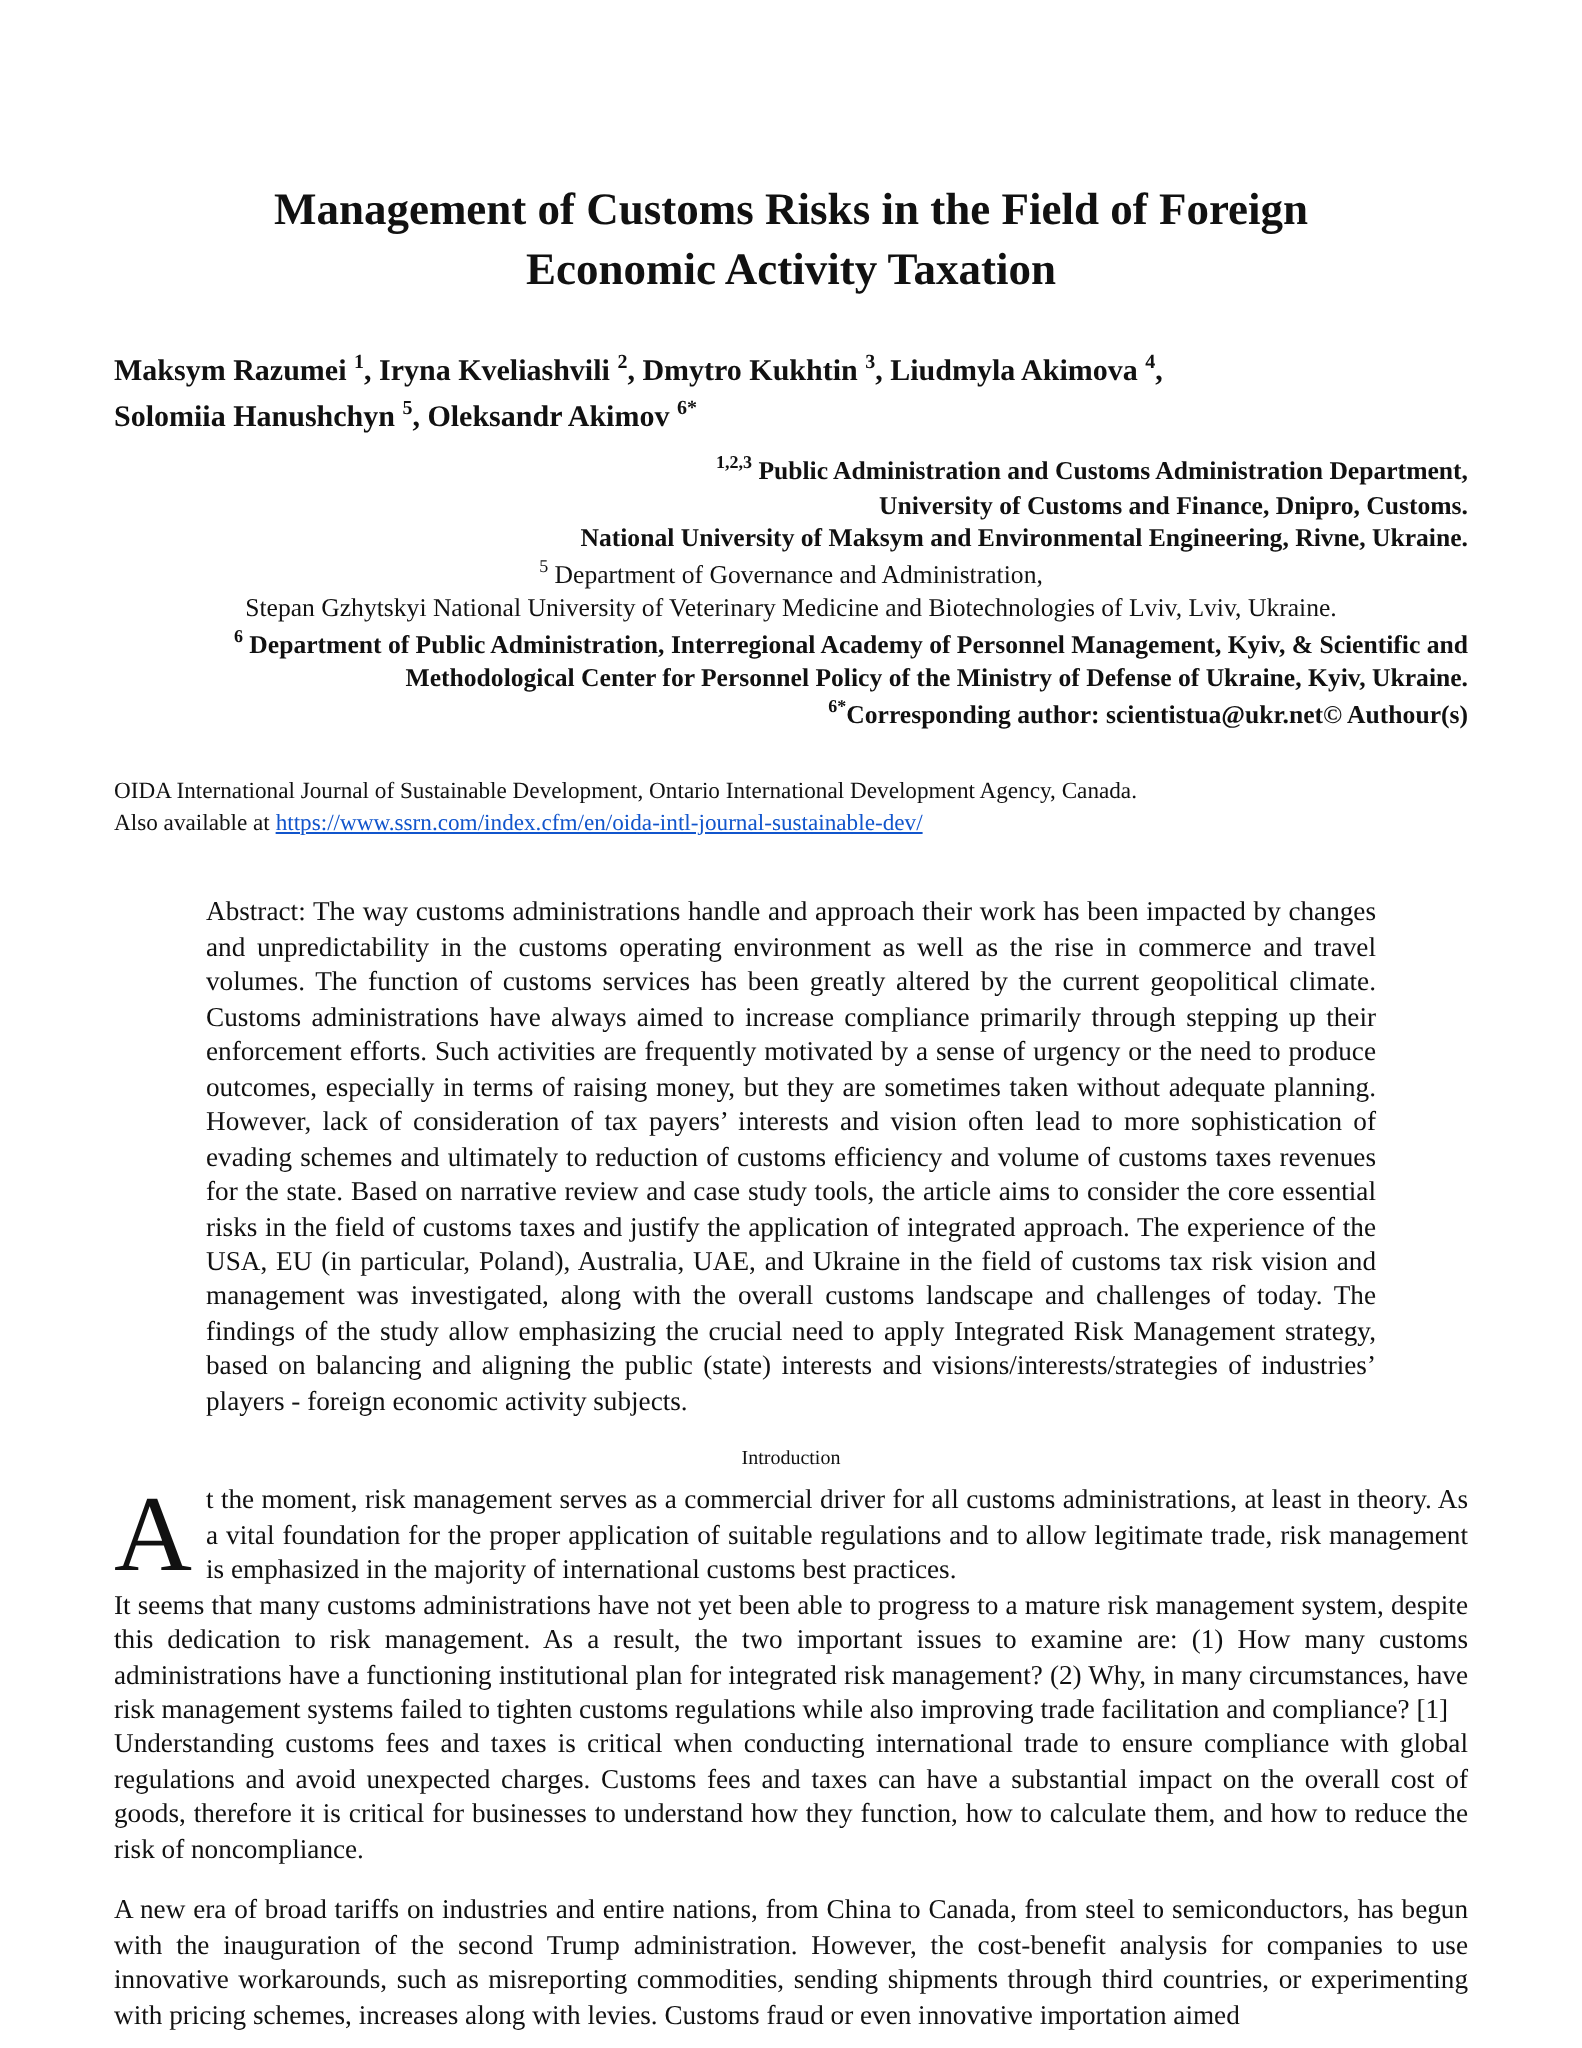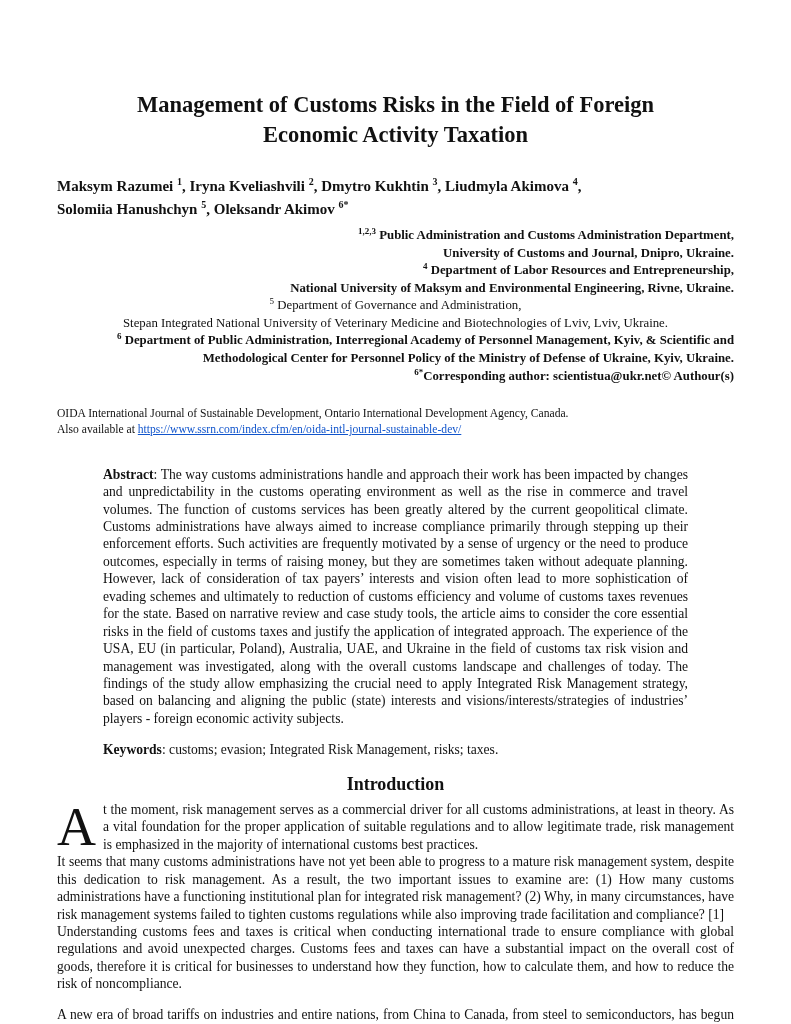--- a/index.html
+++ b/index.html
@@ -42,64 +42,62 @@
   .abstract {
     margin: 27px 46px 0 46px;
     text-align: justify;
     font-size: 13.6px; line-height: 1.285;
   }
   .keywords {
     margin: 14px 46px 0 46px;
     font-size: 13.6px; line-height: 1.285;
   }
   .section-heading {
-    text-align: center; font-weight: bold;
-    font-size: 18px; margin-top: 15px; margin-bottom: 6px;
+    text-align: center; font-weight: normal;
+    font-size: 10px; margin-top: 15px; margin-bottom: 6px;
   }
   .body-text {
     font-size: 13.6px; line-height: 1.285;
     text-align: justify;
   }
   .para { margin: 0; }
   .para.gap { margin-top: 13px; }
   .dropcap {
     float: left;
     font-size: 54px; line-height: 0.78;
     padding: 5px 7px 0 0;
   }
-  b.lead { font-weight: bold; }
+  b.lead { font-weight: normal; }
 </style>
 </head>
 <body>
 
 <div class="page">
 
   <h1 class="title">Management of Customs Risks in the Field of Foreign Economic Activity Taxation</h1>
 
   <div class="authors"><span>Maksym Razumei <sup>1</sup></span>, <span>Iryna Kveliashvili <sup>2</sup></span>, <span>Dmytro Kukhtin <sup>3</sup></span>, <span>Liudmyla Akimova <sup>4</sup></span>, <br><span>Solomiia Hanushchyn <sup>5</sup></span>, <span>Oleksandr Akimov <sup>6*</sup></span></div>
 
   <div class="affiliations">
       <span class="affil-line bold"><sup>1,2,3</sup> Public Administration and Customs Administration Department,</span>
-      <span class="affil-line bold">University of Customs and Journal, Dnipro, Ukraine.</span>
-      <span class="affil-line bold"><sup>4</sup> Department of Labor Resources and Entrepreneurship,</span>
+      <span class="affil-line bold">University of Customs and Finance, Dnipro, Customs.</span>
       <span class="affil-line bold">National University of Maksym and Environmental Engineering, Rivne, Ukraine.</span>
       <span class="affil-line"><sup>5</sup> Department of Governance and Administration,</span>
-      <span class="affil-line">Stepan Integrated National University of Veterinary Medicine and Biotechnologies of Lviv, Lviv, Ukraine.</span>
+      <span class="affil-line">Stepan Gzhytskyi National University of Veterinary Medicine and Biotechnologies of Lviv, Lviv, Ukraine.</span>
       <span class="affil-line bold"><sup>6</sup> Department of Public Administration, Interregional Academy of Personnel Management, Kyiv, &amp; Scientific and Methodological Center for Personnel Policy of the Ministry of Defense of Ukraine, Kyiv, Ukraine.</span>
       <span class="affil-line bold"><sup>6*</sup>Corresponding author: scientistua@ukr.net© Authour(s)</span>
     </div>
 
   <div class="journal">
     <div>OIDA International Journal of Sustainable Development, Ontario International Development Agency, Canada.</div>
     <div><span>Also available at </span><a href="#" style="color: rgb(17, 85, 204);">https://www.ssrn.com/index.cfm/en/oida-intl-journal-sustainable-dev/</a></div>
   </div>
 
   <p class="abstract"><b class="lead">Abstract</b><span>: </span><span>The way customs administrations handle and approach their work has been impacted by changes and unpredictability in the customs operating environment as well as the rise in commerce and travel volumes. The function of customs services has been greatly altered by the current geopolitical climate. Customs administrations have always aimed to increase compliance primarily through stepping up their enforcement efforts. Such activities are frequently motivated by a sense of urgency or the need to produce outcomes, especially in terms of raising money, but they are sometimes taken without adequate planning. However, lack of consideration of tax payers’ interests and vision often lead to more sophistication of evading schemes and ultimately to reduction of customs efficiency and volume of customs taxes revenues for the state. Based on narrative review and case study tools, the article aims to consider the core essential risks in the field of customs taxes and justify the application of integrated approach. The experience of the USA, EU (in particular, Poland), Australia, UAE, and Ukraine in the field of customs tax risk vision and management was investigated, along with the overall customs landscape and challenges of today. The findings of the study allow emphasizing the crucial need to apply Integrated Risk Management strategy, based on balancing and aligning the public (state) interests and visions/interests/strategies of industries’ players - foreign economic activity subjects.</span></p>
 
-  <p class="keywords"><b class="lead">Keywords</b><span>: </span><span>customs; evasion; Integrated Risk Management, risks; taxes.</span></p>
 
   <h2 class="section-heading">Introduction</h2>
 
   <div class="body-text">
       <p class="para"><span class="dropcap">A</span>t the moment, risk management serves as a commercial driver for all customs administrations, at least in theory. As a vital foundation for the proper application of suitable regulations and to allow legitimate trade, risk management is emphasized in the majority of international customs best practices.</p>
       <p class="para">It seems that many customs administrations have not yet been able to progress to a mature risk management system, despite this dedication to risk management. As a result, the two important issues to examine are: (1) How many customs administrations have a functioning institutional plan for integrated risk management? (2) Why, in many circumstances, have risk management systems failed to tighten customs regulations while also improving trade facilitation and compliance? [1]</p>
       <p class="para">Understanding customs fees and taxes is critical when conducting international trade to ensure compliance with global regulations and avoid unexpected charges. Customs fees and taxes can have a substantial impact on the overall cost of goods, therefore it is critical for businesses to understand how they function, how to calculate them, and how to reduce the risk of noncompliance.</p>
       <p class="para gap">A new era of broad tariffs on industries and entire nations, from China to Canada, from steel to semiconductors, has begun with the inauguration of the second Trump administration. However, the cost-benefit analysis for companies to use innovative workarounds, such as misreporting commodities, sending shipments through third countries, or experimenting with pricing schemes, increases along with levies. Customs fraud or even innovative importation aimed</p>
     </div>
 

